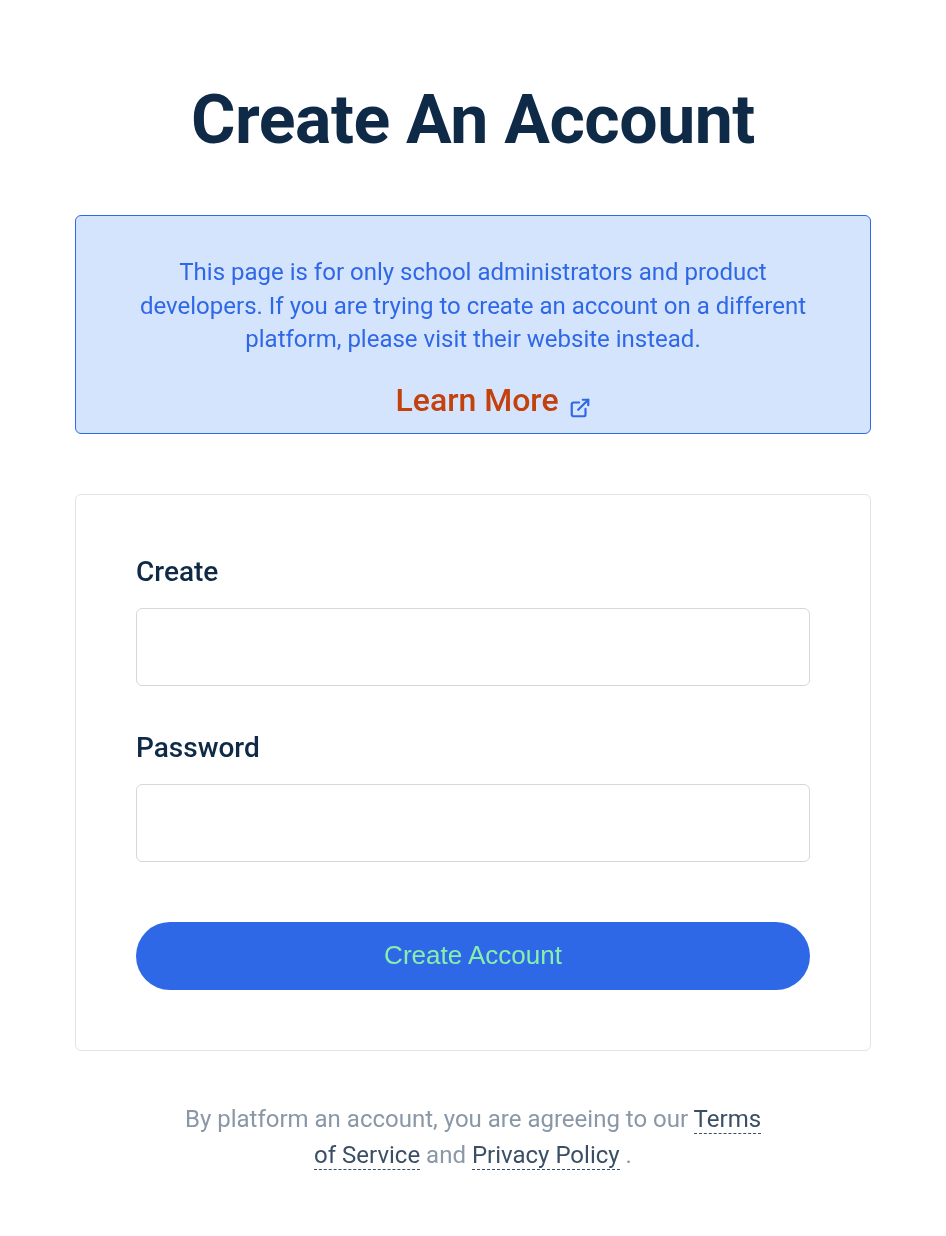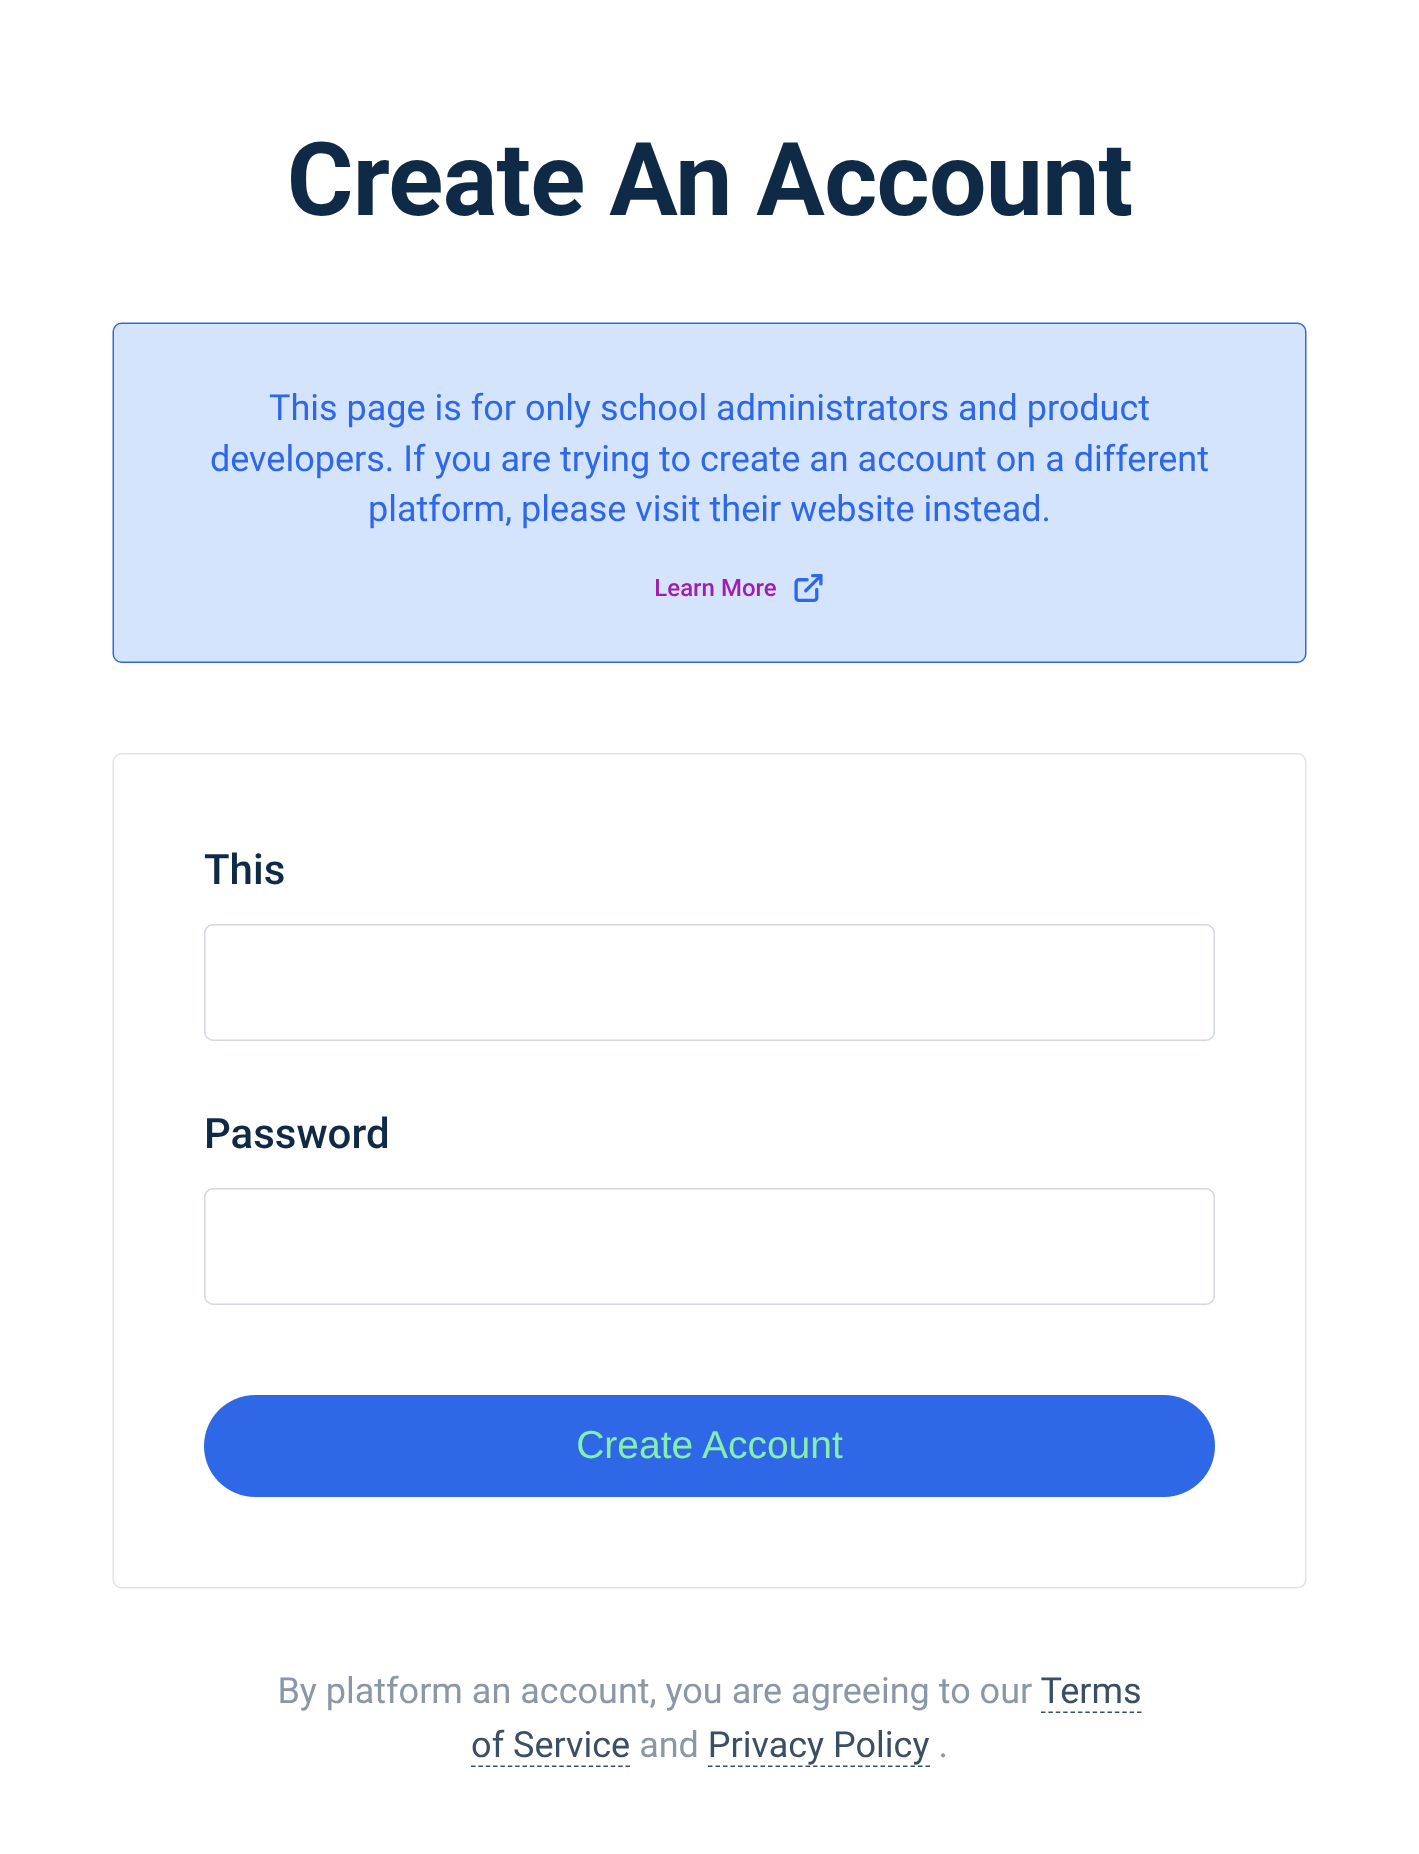--- a/index.html
+++ b/index.html
@@ -26,36 +26,36 @@
       color: #0f2a47;
       margin-bottom: 55px;
       text-align: center;
       letter-spacing: -0.5px;
     }
     .info-banner {
       width: 100%;
       background: #d5e4fd;
       border: 1.5px solid #2f68e6;
       border-radius: 6px;
-      padding: 40px 40px 38px 40px;
+      padding: 40px 40px 14px 40px;
       text-align: center;
       margin-bottom: 60px;
     }
     .info-banner-text {
       color: #2f68e6;
       font-size: 24px;
       line-height: 1.4;
       margin-bottom: 24px;
     }
     .learn-more-link {
       display: inline-flex;
       align-items: center;
       gap: 10px;
-      color: #a21caf;
-      font-size: 16px;
+      color: #c2410c;
+      font-size: 32px;
       font-weight: 500;
       text-decoration: none;
       cursor: pointer;
       margin-left: 40px;
     }
     .external-icon {
       width: 22px;
       height: 22px;
       display: inline-block;
     }
@@ -128,21 +128,21 @@
           <path d="M18 13v6a2 2 0 0 1-2 2H5a2 2 0 0 1-2-2V8a2 2 0 0 1 2-2h6"></path>
           <polyline points="15 3 21 3 21 9"></polyline>
           <line x1="10" y1="14" x2="21" y2="3"></line>
         </svg>
       </span>
     </a>
   </div>
 
   <div class="form-card">
     <div class="form-group">
-      <label class="form-label">This</label>
+      <label class="form-label">Create</label>
       <input type="email" class="form-input" value="" style="">
     </div>
     <div class="form-group">
       <label class="form-label">Password</label>
       <input type="password" class="form-input" value="" style="">
     </div>
     <button class="submit-button">Create Account</button>
   </div>
 
   <p class="footer-text">

